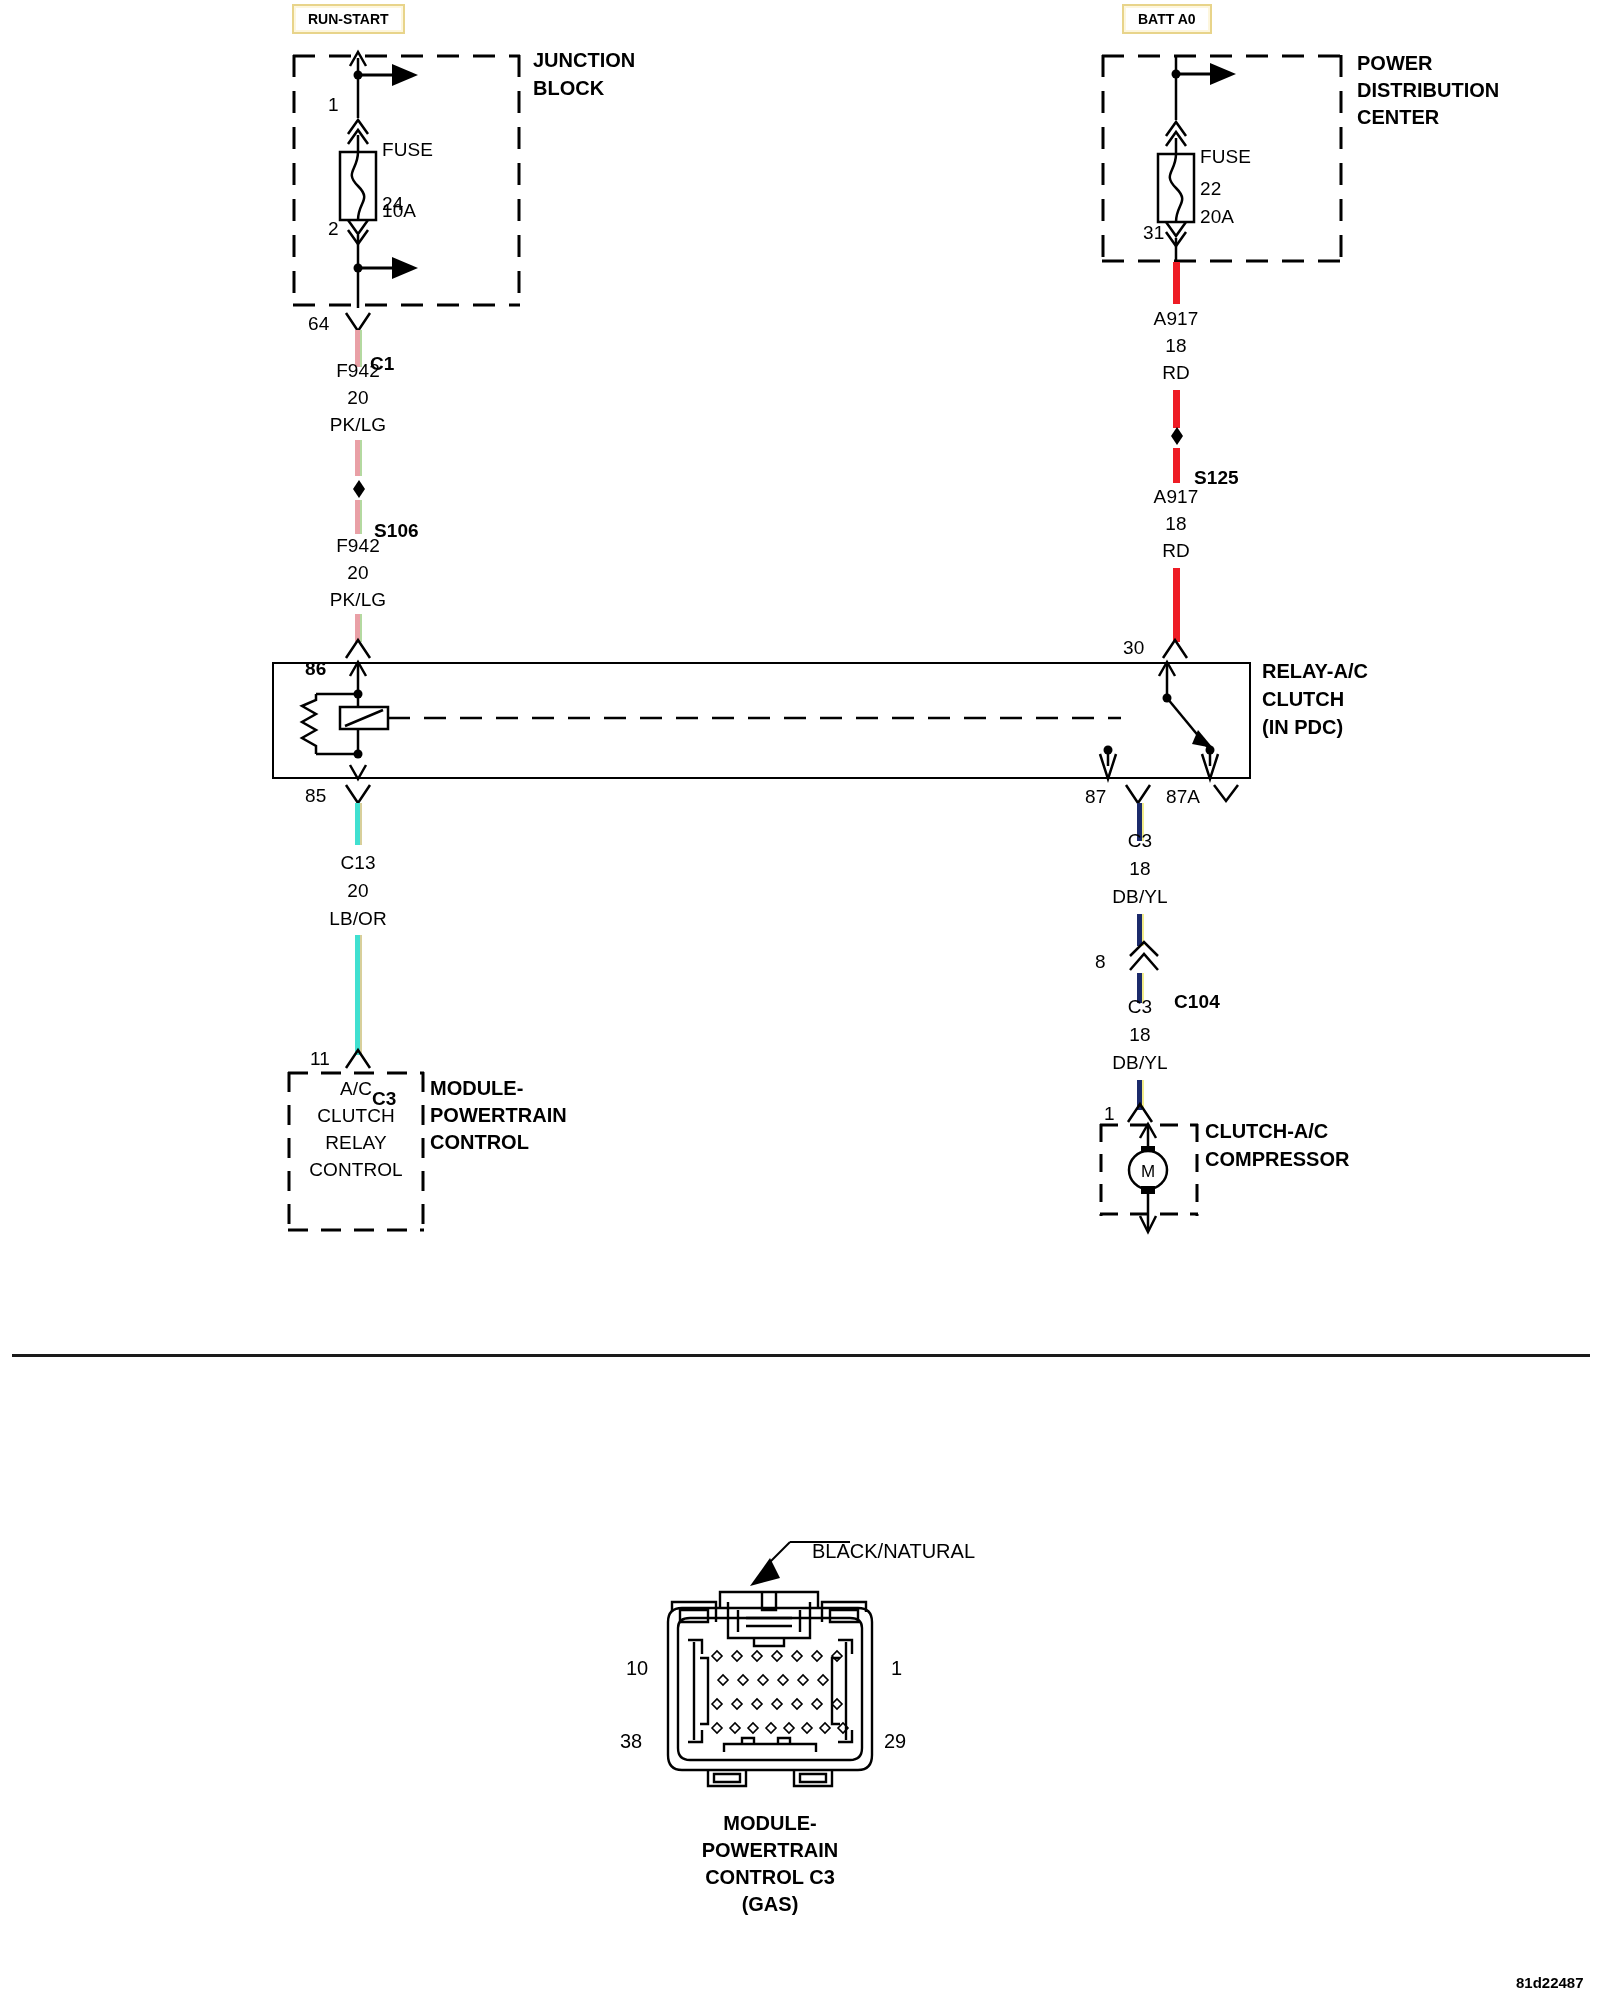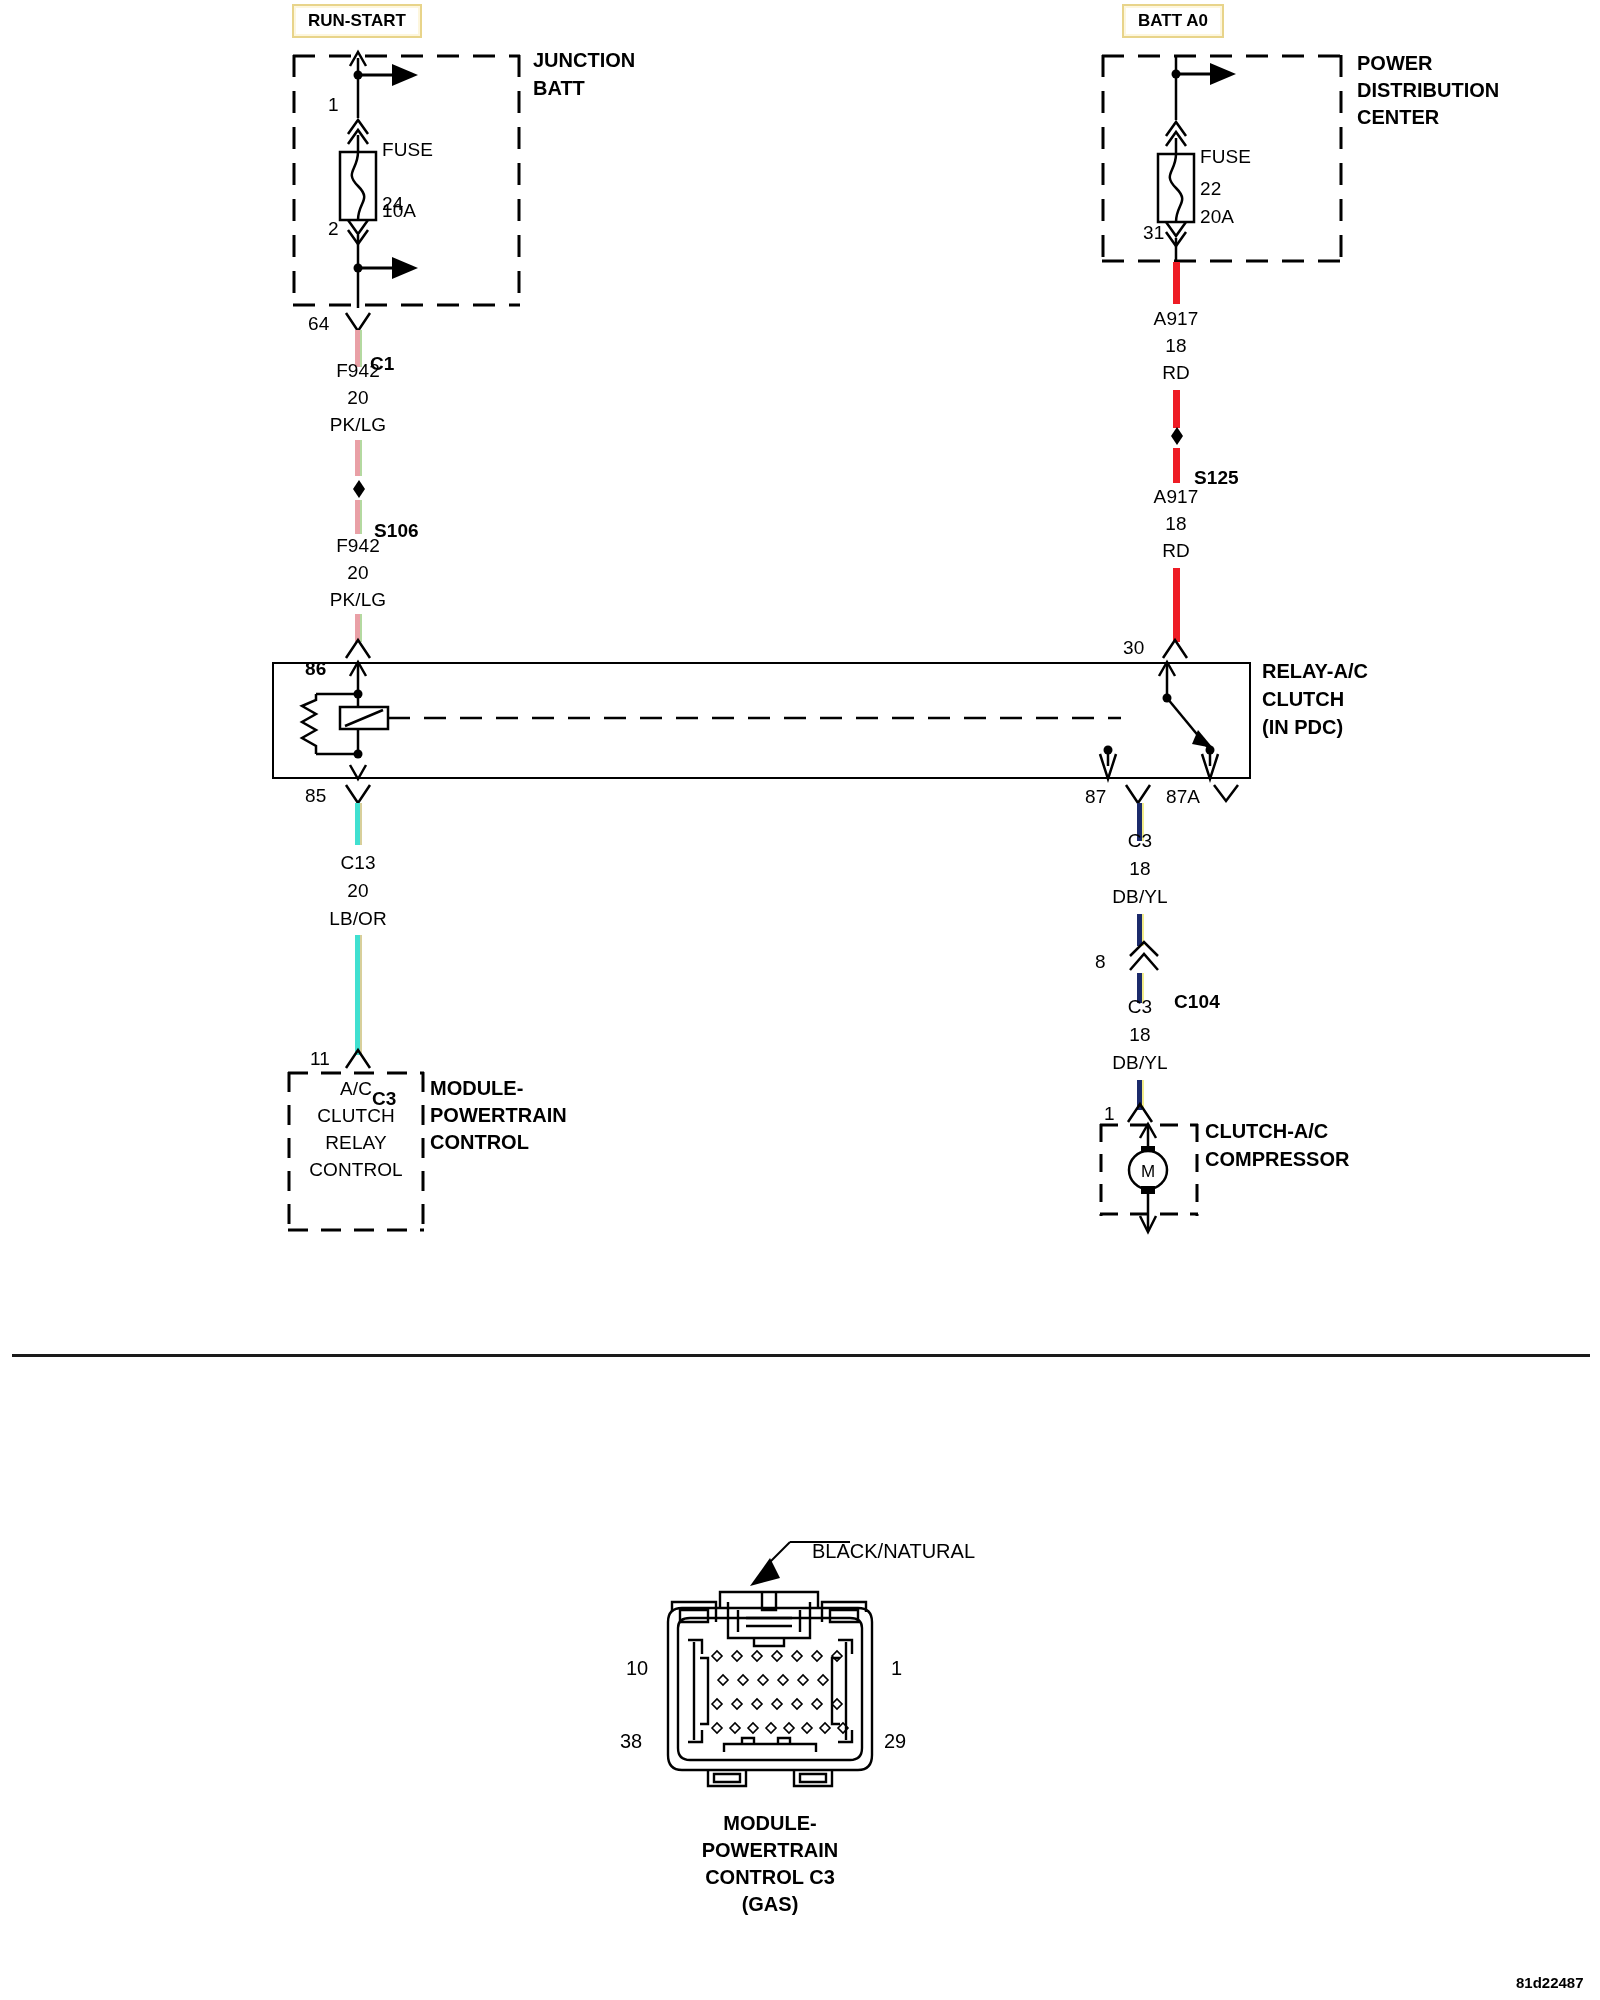--- a/index.html
+++ b/index.html
@@ -4,21 +4,21 @@
 <style>
   html,body{margin:0;padding:0;background:#fff;}
   body{width:1600px;height:2000px;position:relative;
        font-family:"Liberation Sans",sans-serif;color:#000;}
   .abs{position:absolute;}
   .lbl{font-size:19px;font-weight:400;white-space:nowrap;letter-spacing:.1px;}
   .lblb{font-size:19px;font-weight:700;white-space:nowrap;letter-spacing:.1px;margin-top:40px;}
   .lblbig{font-size:20px;font-weight:700;white-space:nowrap;}
   .ctr{text-align:center;}
   .tagbox{border:2px solid #e8d48a;background:#fff;padding:5px 14px;
-          font-size:17px;font-weight:700;white-space:nowrap;box-shadow:0 0 0 2px #fdf6dd inset;}
+          font-size:14px;font-weight:700;white-space:nowrap;box-shadow:0 0 0 2px #fdf6dd inset;}
   .divider{position:absolute;left:12px;width:1578px;height:3px;background:#1a1a1a;}
   .wire{position:absolute;width:7px;}
   .wstripe{position:absolute;width:2px;}
   .box-solid{position:absolute;border:2px solid #000;box-sizing:border-box;}
   .dashbox{position:absolute;box-sizing:border-box;}
   .watermark{font-size:15px;font-weight:700;}
   svg{display:block;overflow:visible;}
 </style>
 </head>
 <body>
@@ -28,21 +28,21 @@
 <div class="dashbox" style="left:293px;top:55px;width:227px;height:251px;">
   <svg width="227" height="251" viewBox="0 0 227 251">
     <path d="M0,1 H227" stroke="#000" stroke-width="3" stroke-dasharray="22,14" fill="none"></path>
     <path d="M1,0 V251" stroke="#000" stroke-width="3" stroke-dasharray="22,14" fill="none"></path>
     <path d="M226,0 V251" stroke="#000" stroke-width="3" stroke-dasharray="22,14" fill="none"></path>
     <path d="M0,250 H227" stroke="#000" stroke-width="3" stroke-dasharray="22,14" fill="none"></path>
   </svg>
 </div>
 
 <div class="abs lblbig" style="left:533px;top:49px;">JUNCTION</div>
-<div class="abs lblbig" style="left:533px;top:77px;">BATT</div>
+<div class="abs lblbig" style="left:533px;top:77px;">BLOCK</div>
 
 <div class="abs" style="left:300px;top:30px;">
   <svg width="230" height="290" viewBox="0 0 230 290">
 
     <line x1="58" y1="28" x2="58" y2="88" stroke="#000" stroke-width="2.5"></line>
     <line x1="58" y1="105" x2="58" y2="122" stroke="#000" stroke-width="2.5"></line>
     <line x1="58" y1="170" x2="58" y2="190" stroke="#000" stroke-width="2.5"></line>
     <line x1="58" y1="205" x2="58" y2="238" stroke="#000" stroke-width="2.5"></line>
 
     <path d="M50,36 L58,22 L66,36" stroke="#000" stroke-width="2.5" fill="none"></path>

